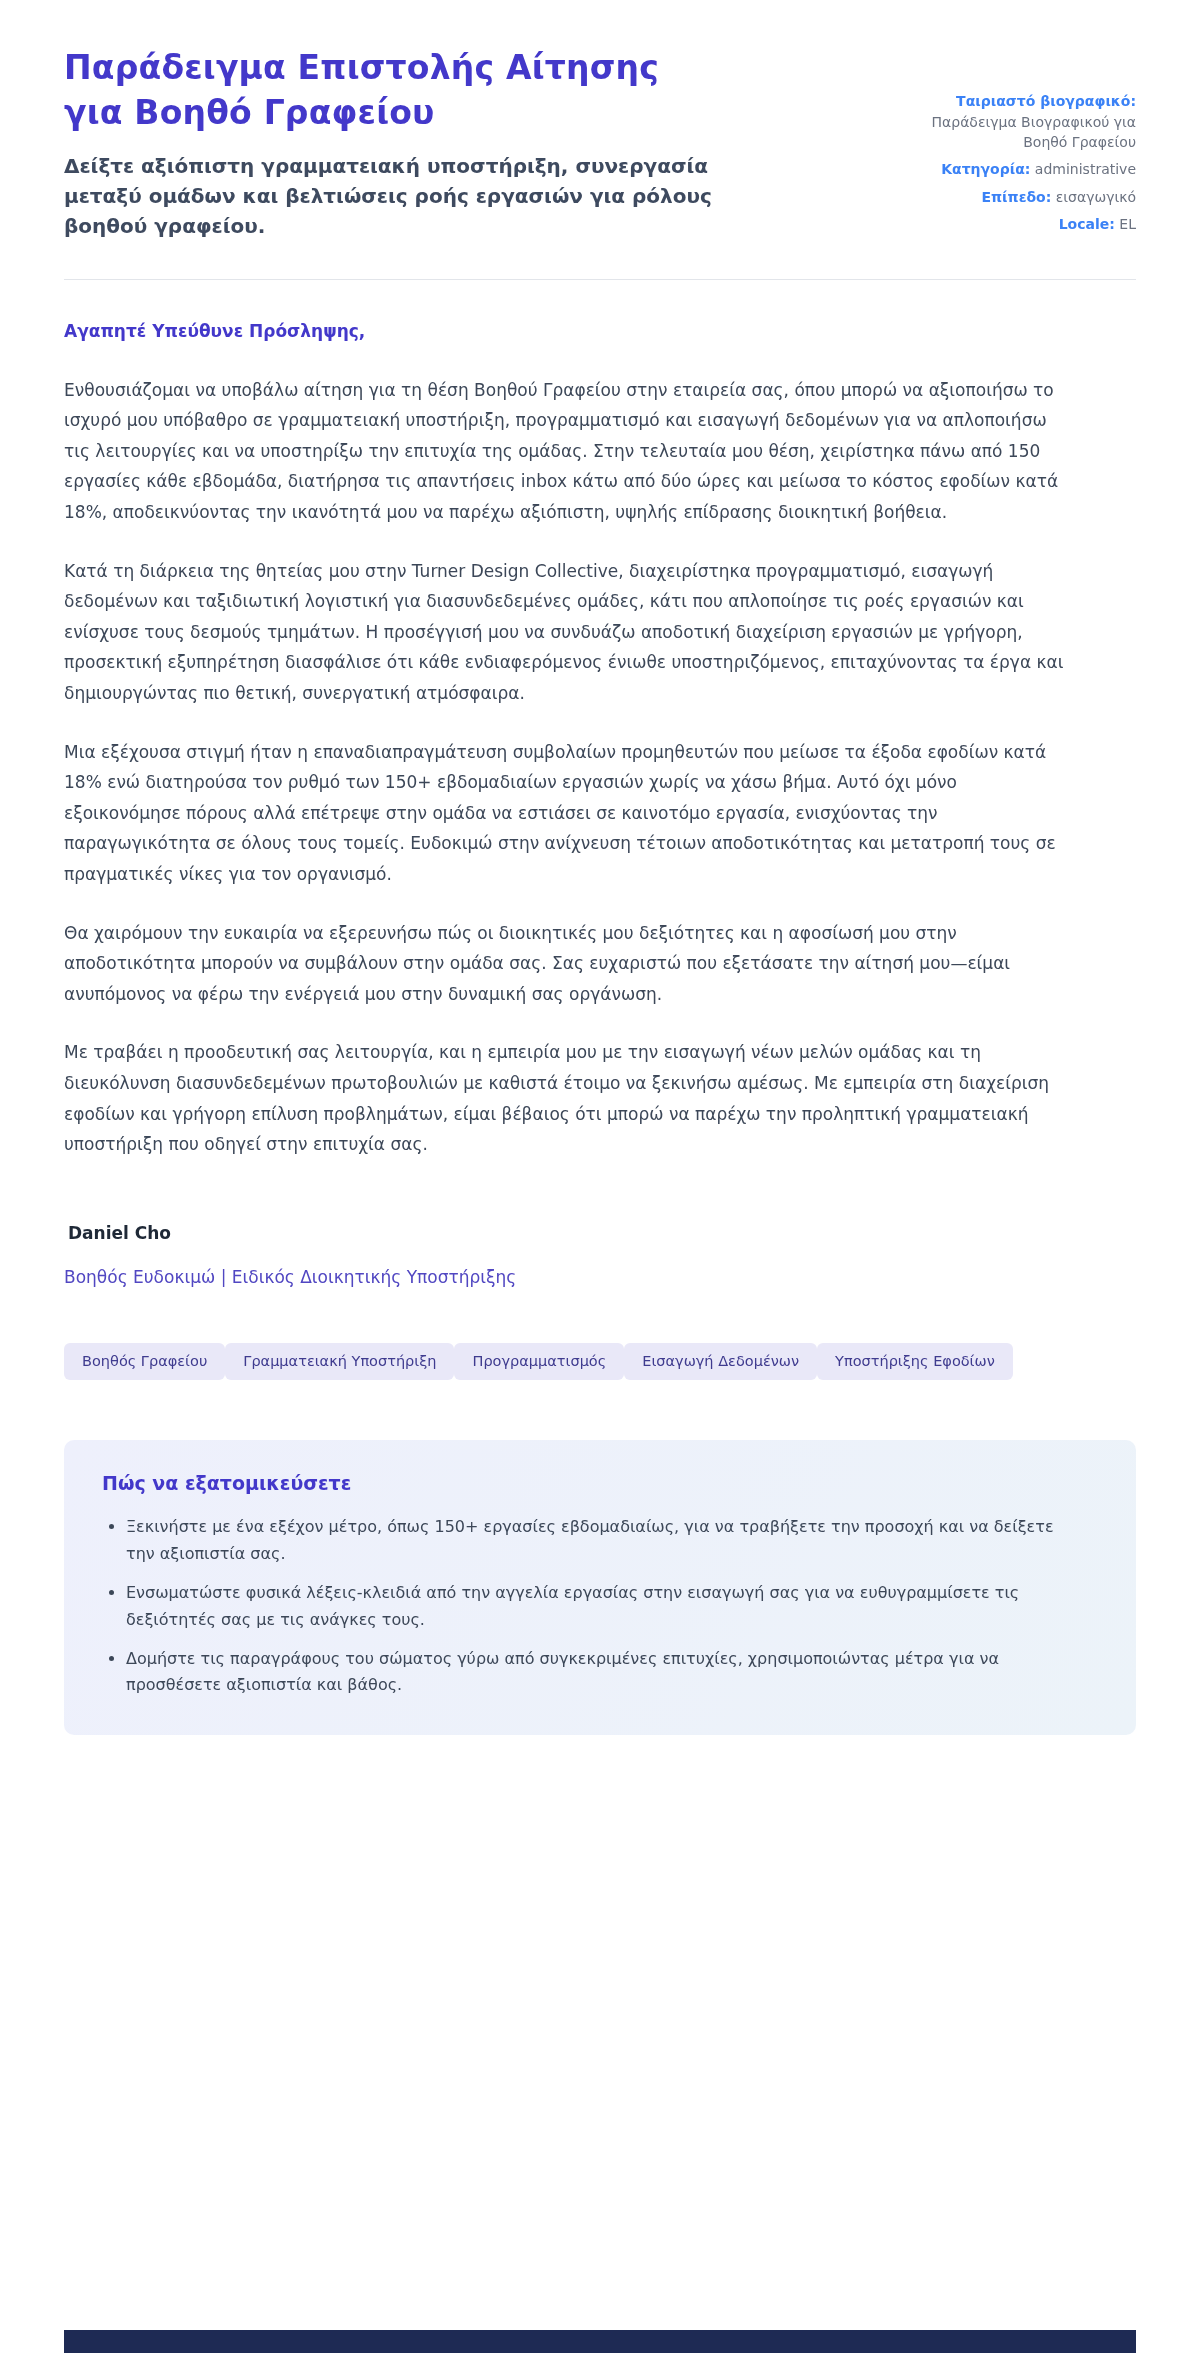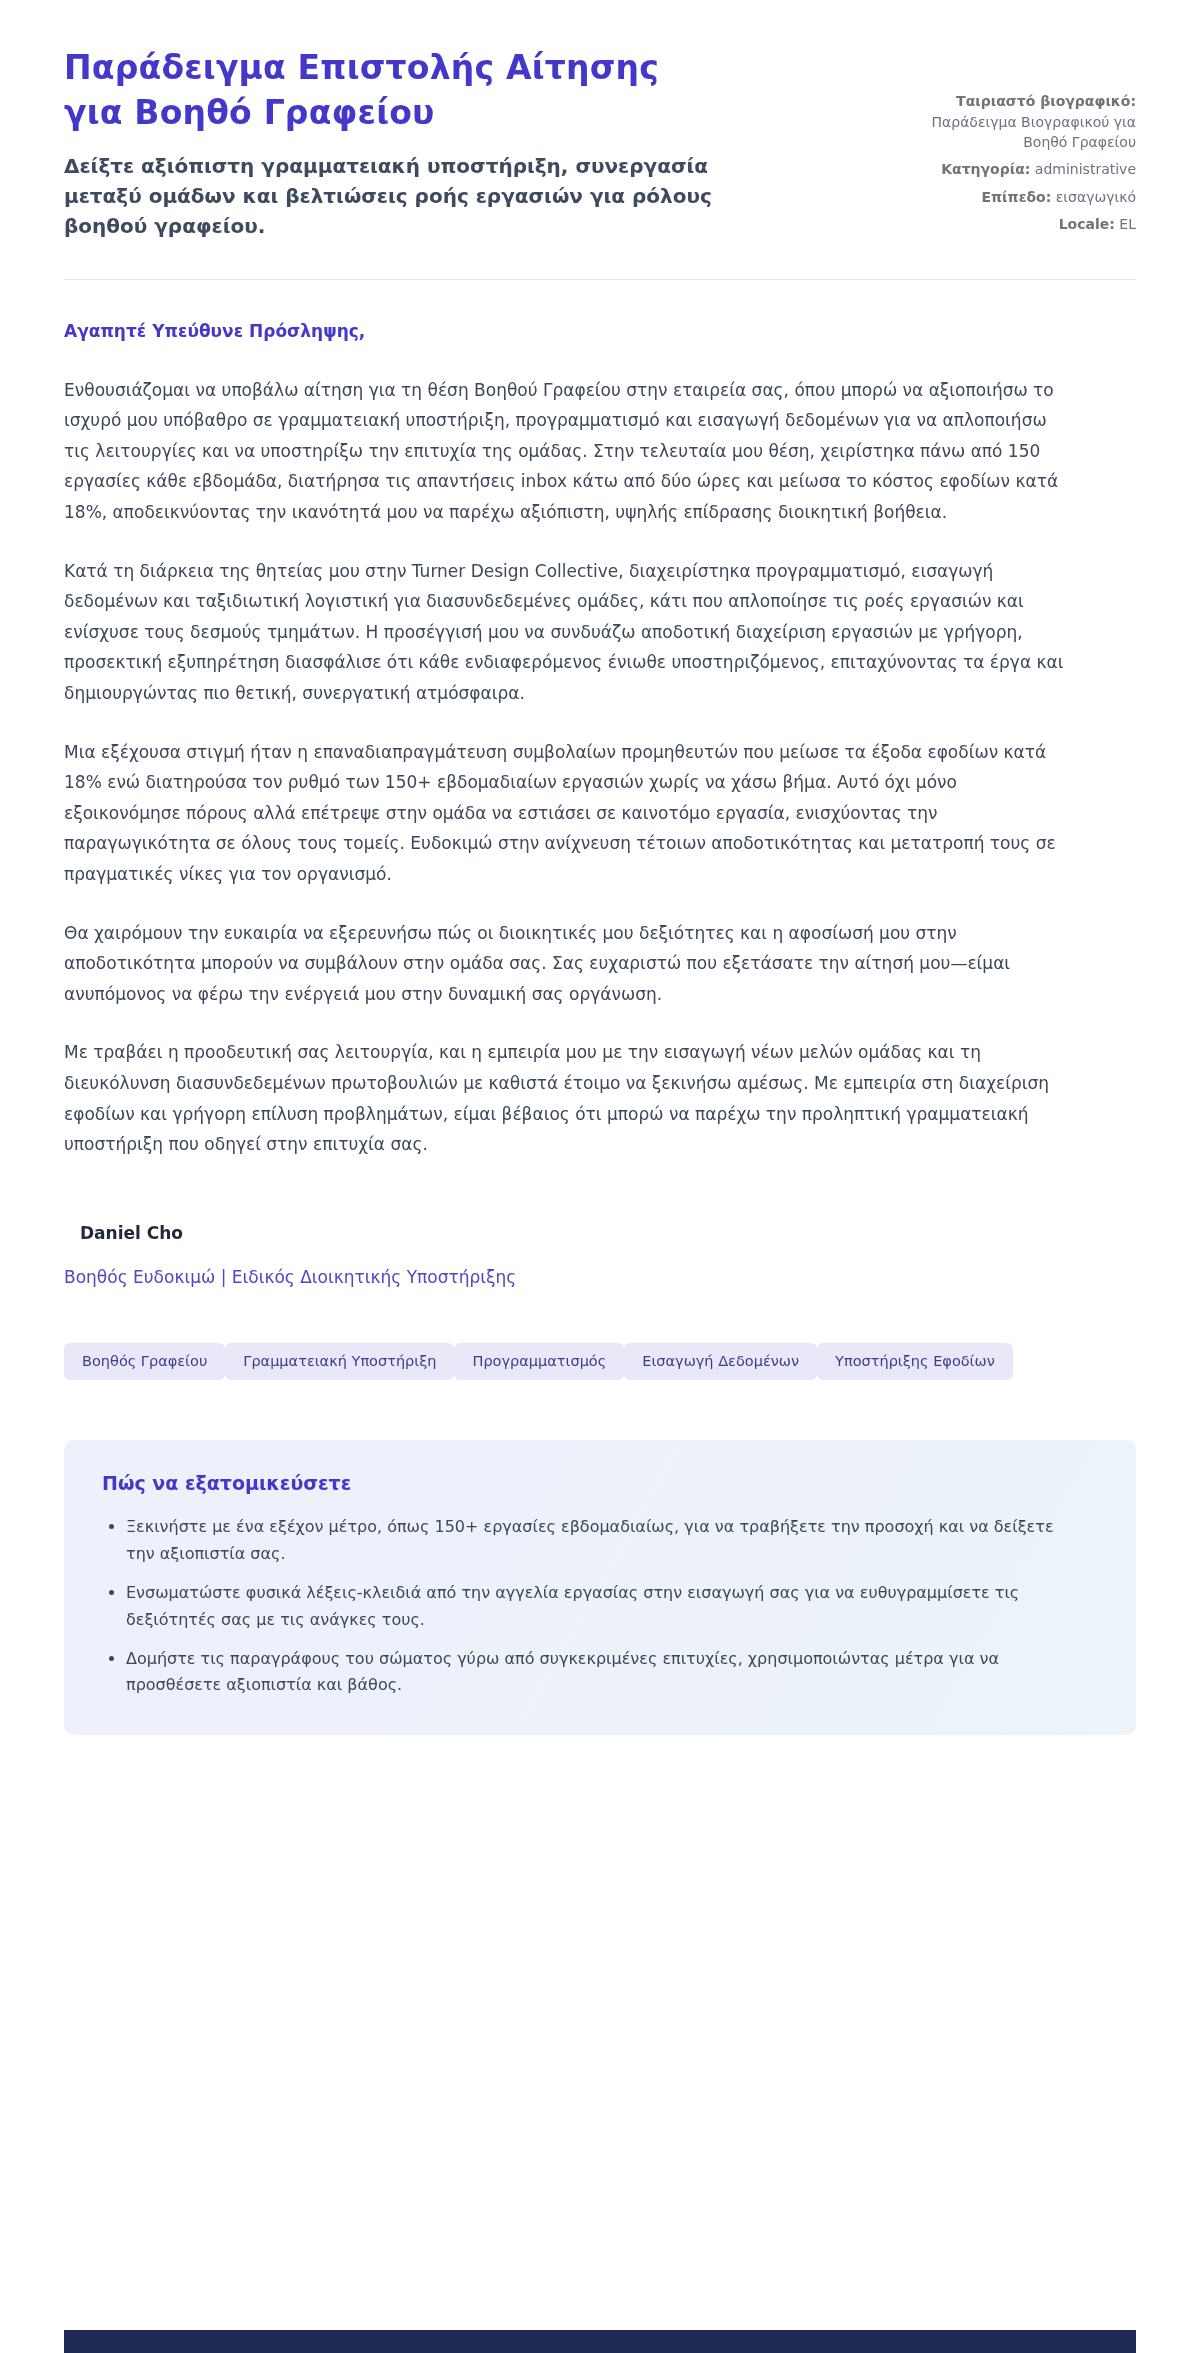--- a/index.html
+++ b/index.html
@@ -41,21 +41,21 @@
   .meta {
     width: 252px;
     flex-shrink: 0;
     text-align: right;
     font-size: 14px;
     line-height: 1.45;
     color: #6b7280;
     padding-top: 8px;
   }
   .meta-row { margin-bottom: 7px; }
-  .meta-label { font-weight: 700; color: #737373; }
+  .meta-label { font-weight: 700; color: #3b82f6; }
   .meta-value { color: #6b7280; text-decoration: none; }
 
   
   .divider {
     border: none;
     border-top: 1px solid #e2e5ea;
     margin: 38px 64px 0 64px;
   }
 
   
@@ -69,21 +69,21 @@
     margin: 36px 0 0 0;
     font-weight: 700;
     color: #4338ca;
     font-size: 17px;
   }
   .para {
     margin: 28px 0 0 0;
     max-width: 1010px;
   }
   .sig-name {
-    margin: 58px 0 0 16px;
+    margin: 58px 0 0 4px;
     font-weight: 700;
     color: #1f2937;
     font-size: 17px;
   }
   .sig-title {
     margin: 14px 0 0 0;
     color: #5147c2;
     font-size: 17px;
   }
 

